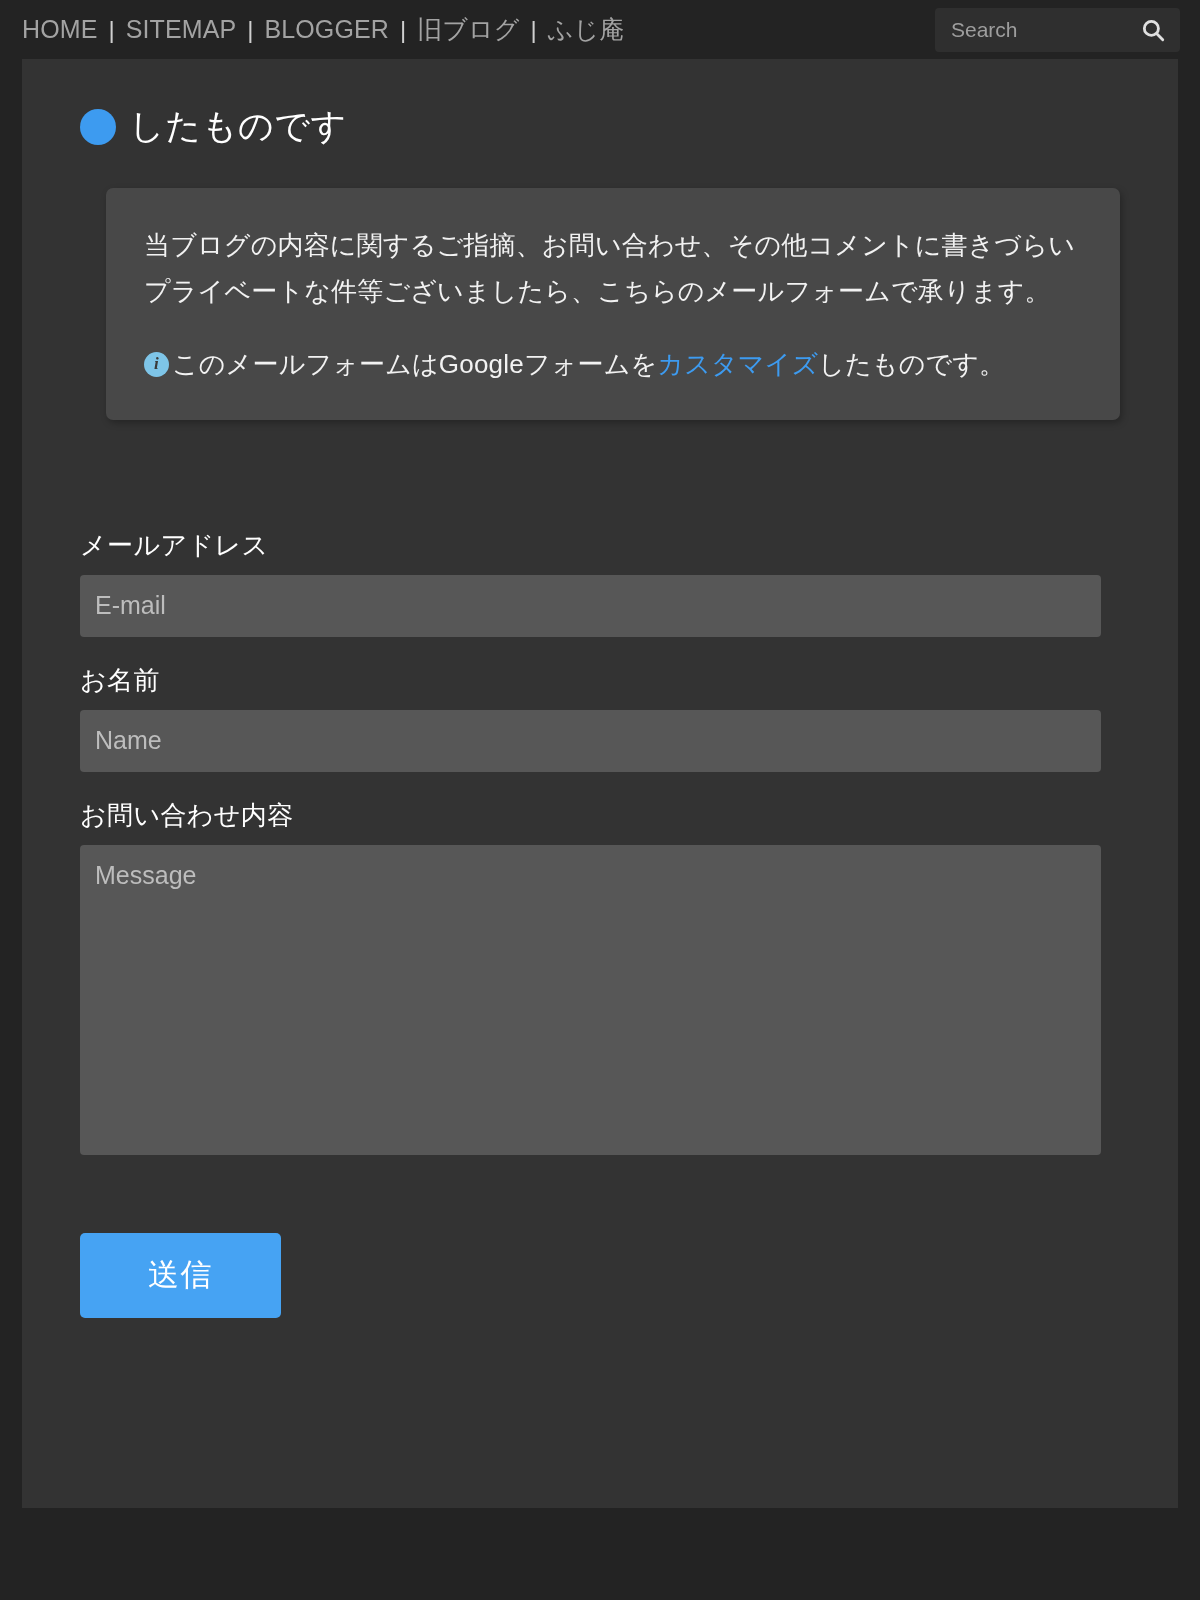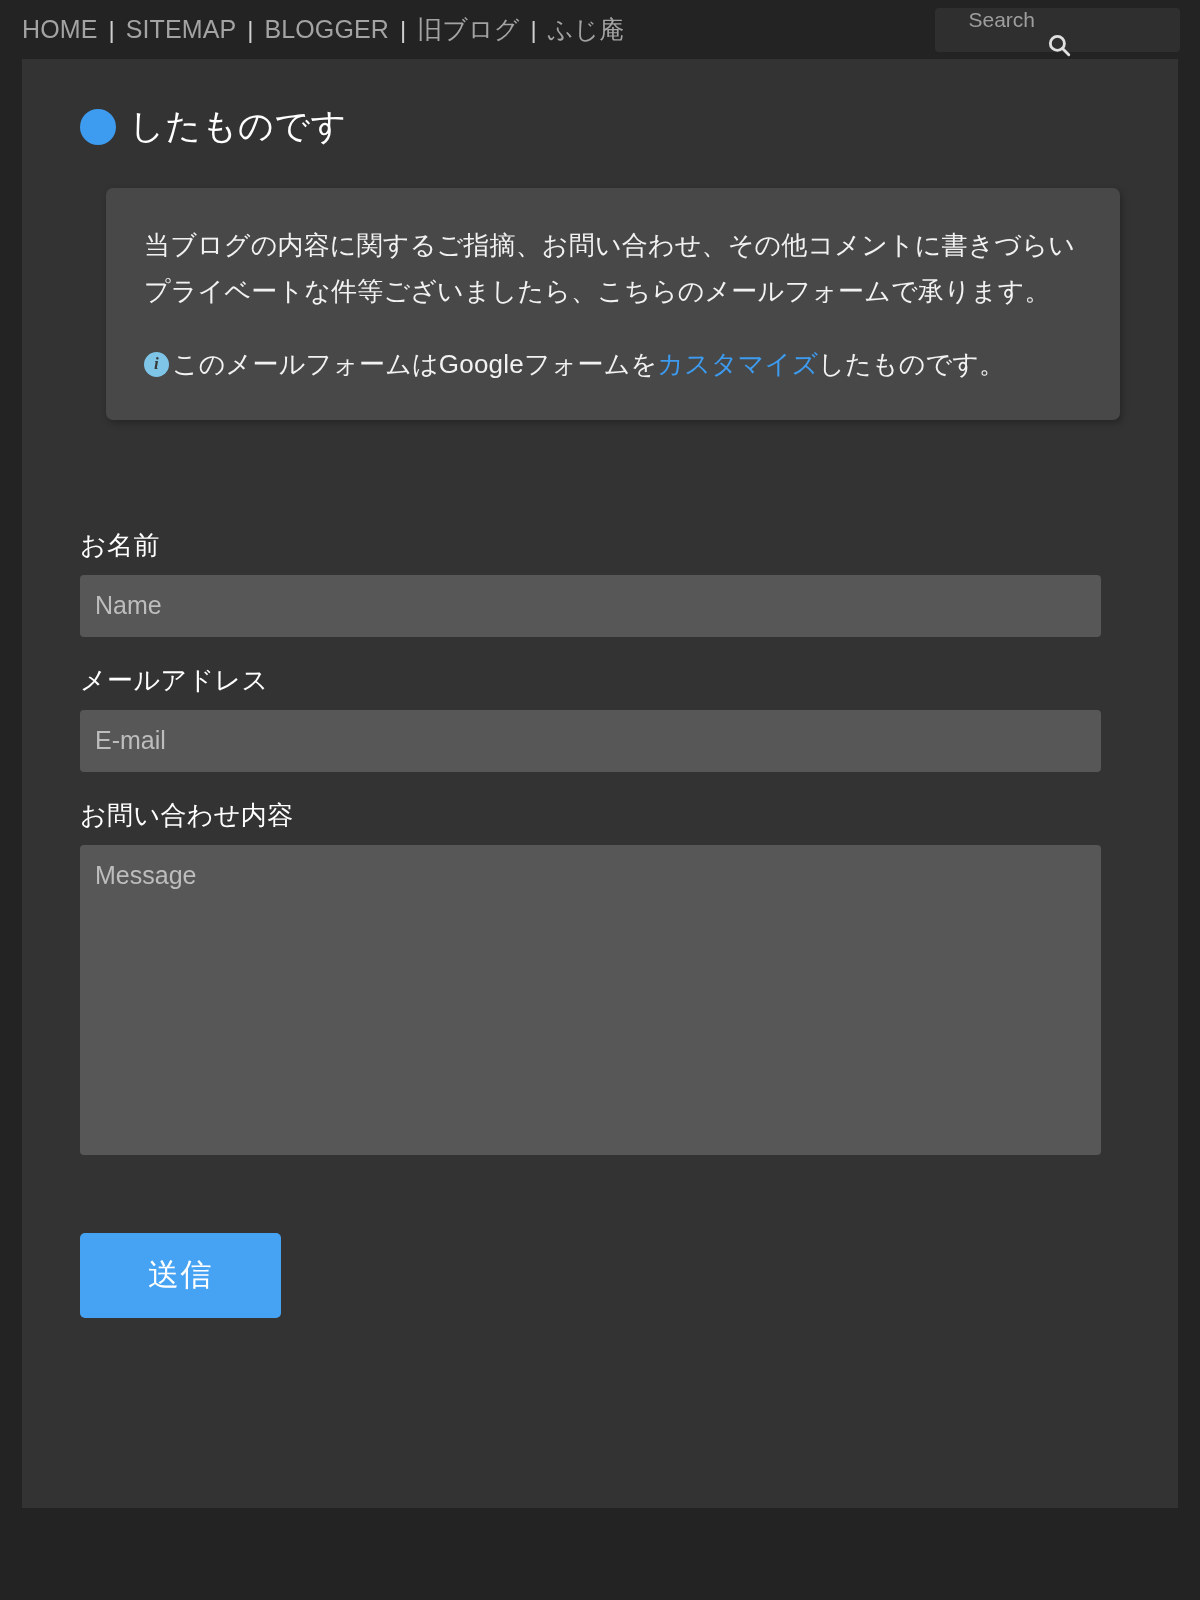--- a/index.html
+++ b/index.html
@@ -46,21 +46,20 @@
   }
   .search-box {
     width: 245px;
     height: 44px;
     background: #2f2f2f;
     border-radius: 4px;
     display: flex;
     align-items: center;
     padding: 0 14px 0 16px;
     justify-content: space-between;
-    flex-direction: column;
   }
   .search-input {
     background: transparent;
     border: none;
     outline: none;
     color: #d5d5d5;
     font-size: 21px;
     font-family: inherit;
     width: 180px;
     padding: 0;
@@ -247,27 +246,27 @@
     <p class="notice-p">当ブログの内容に関するご指摘、お問い合わせ、その他コメントに書きづらいプライベートな件等ございましたら、こちらのメールフォームで承ります。</p>
     <div class="notice-info">
       <span class="info-icon">i</span>
       <span><span>このメールフォームはGoogleフォームを</span><a class="link-blue" href="#">カスタマイズ</a><span>したものです。</span></span>
     </div>
   </div>
 
   <form class="form-area">
 
     <div class="field-block">
+      <div class="field-label">メールアドレス</div>
+      <input class="text-input" type="text" placeholder="E-mail" style="">
+    </div>
+
+    <div class="field-block">
       <div class="field-label">お名前</div>
       <input class="text-input" type="text" placeholder="Name" style="">
-    </div>
-
-    <div class="field-block">
-      <div class="field-label">メールアドレス</div>
-      <input class="text-input" type="text" placeholder="E-mail" style="">
     </div>
 
     <div class="field-block last">
       <div class="field-label">お問い合わせ内容</div>
       <textarea class="text-area" placeholder="Message" style=""></textarea>
     </div>
 
     <div class="submit-row">
       <button type="submit" class="submit-btn">送信</button>
     </div>

